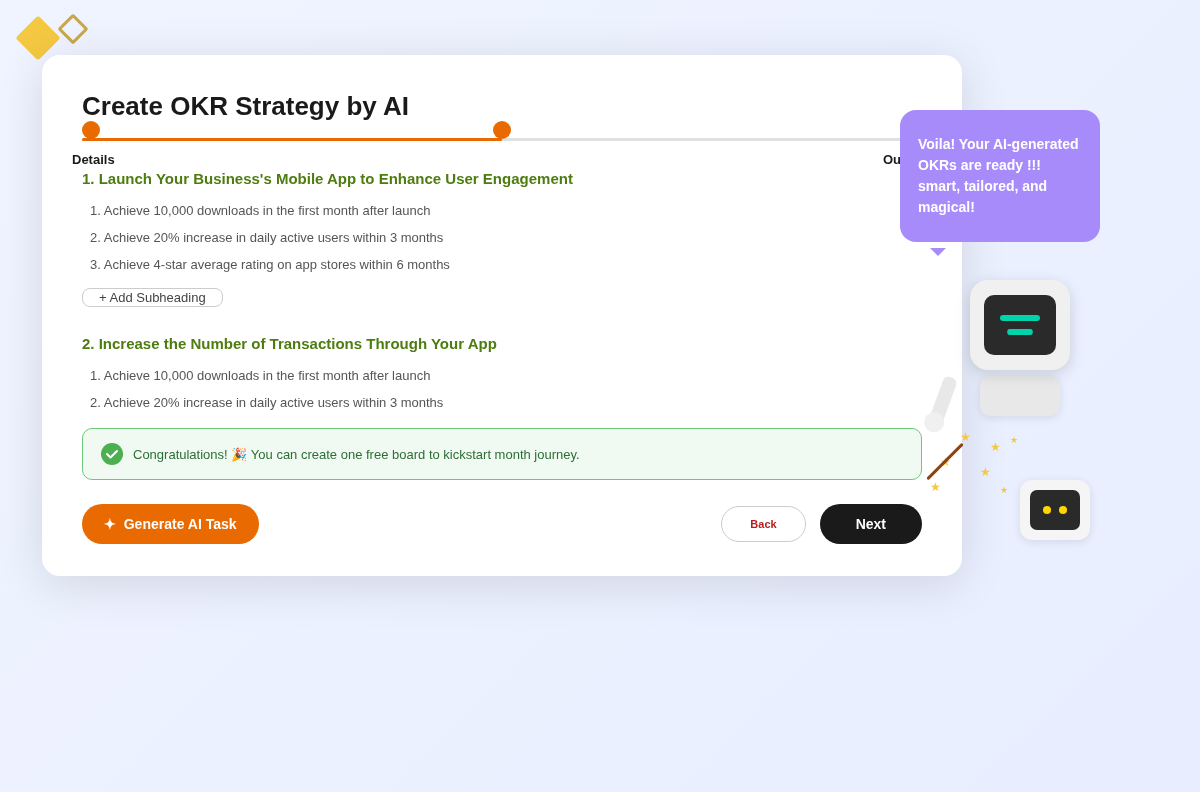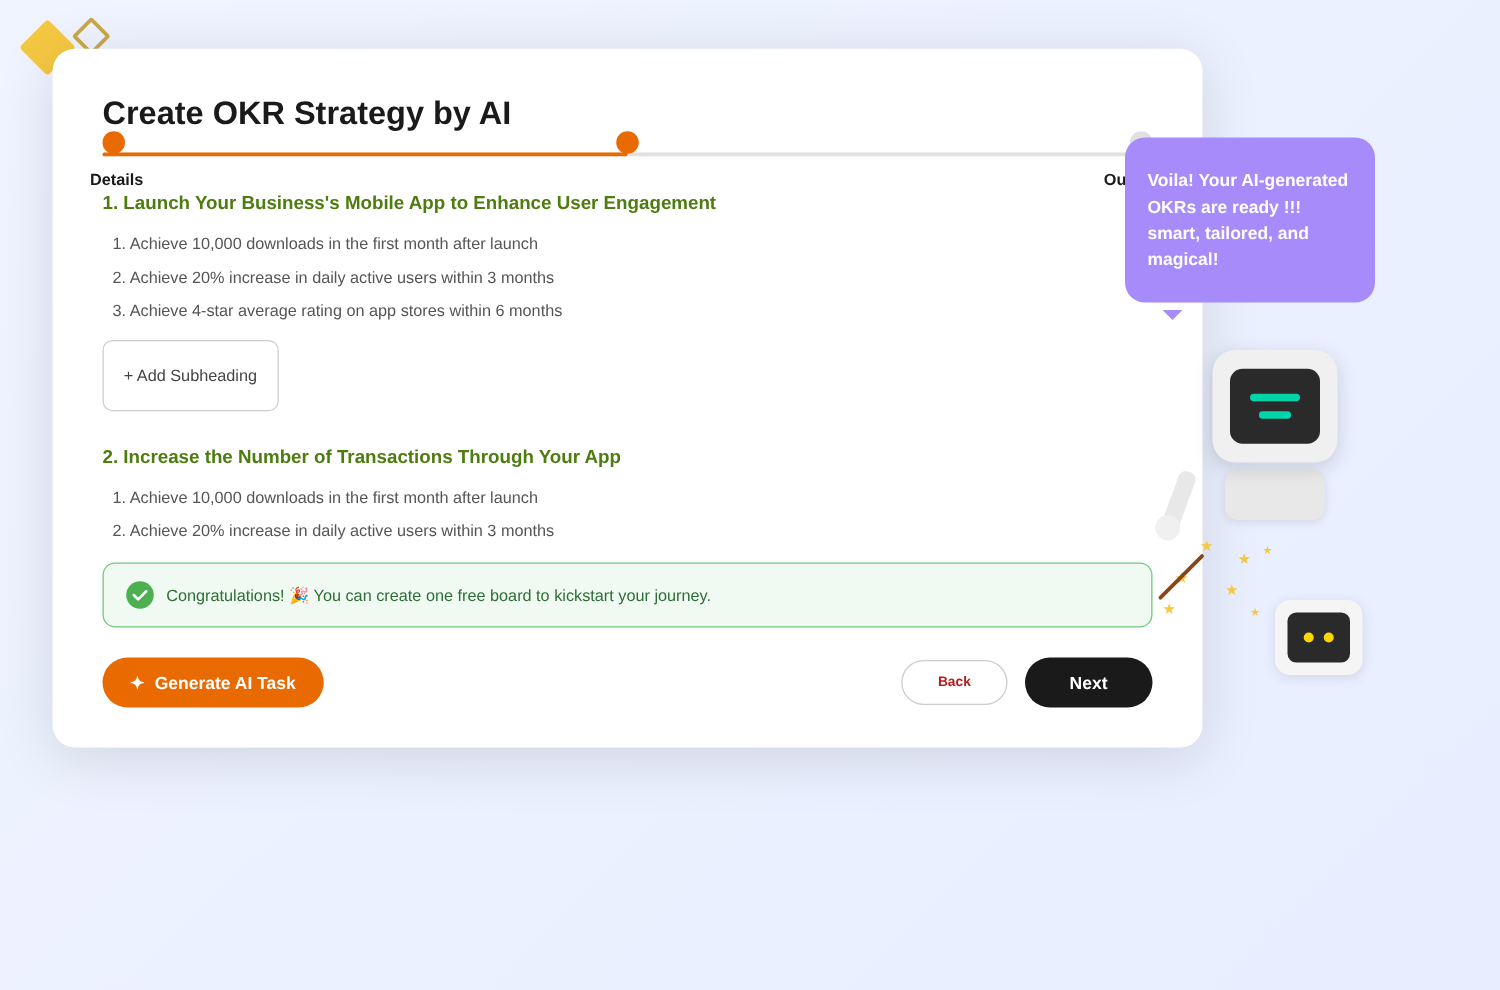--- a/index.html
+++ b/index.html
@@ -32,21 +32,21 @@
     .deco-diamond-outline {
       width: 22px; height: 22px;
       border: 3px solid #c8a84b;
       transform: rotate(45deg);
       border-radius: 2px;
     }
 
     
     .card {
       position: absolute;
-      top: 39px;
+      top: 55px;
       left: 42px;
       width: 920px;
       background: #fff;
       border-radius: 18px;
       padding: 36px 40px 32px 40px;
       box-shadow: 0 8px 48px rgba(0,0,0,0.12);
     }
 
     .card-title {
       font-size: 26px;
@@ -147,21 +147,21 @@
       margin-bottom: 12px;
       padding-left: 8px;
     }
 
     .add-subheading-btn {
       display: inline-flex;
       align-items: center;
       gap: 6px;
       border: 1.5px solid #ccc;
       border-radius: 8px;
-      padding: 20px 16px;
+      padding: 1px 16px;
       font-size: 13px;
       color: #444;
       background: #fff;
       cursor: pointer;
       margin-top: 4px;
       margin-bottom: 20px;
     }
 
     .objective-section {
       margin-bottom: 8px;
@@ -450,21 +450,21 @@
     </div>
 
   </div>
 
   <div class="congrats-banner">
     <div class="congrats-icon">
       <svg viewBox="0 0 14 14" fill="none" xmlns="http://www.w3.org/2000/svg">
         <path d="M2 7L5.5 10.5L12 4" stroke="white" stroke-width="2" stroke-linecap="round" stroke-linejoin="round"></path>
       </svg>
     </div>
-    <span class="congrats-text">Congratulations! 🎉 You can create one free board to kickstart your journey.</span>
+    <span class="congrats-text">Congratulations! 🎉 You can create one free board to kickstart month journey.</span>
   </div>
 
   <div class="footer-buttons">
     <button class="generate-ai-btn">
       <span>✦</span>
       <span>Generate AI Task</span>
     </button>
     <div class="right-buttons">
       <button class="back-btn">Back</button>
       <button class="next-btn">Next</button>

